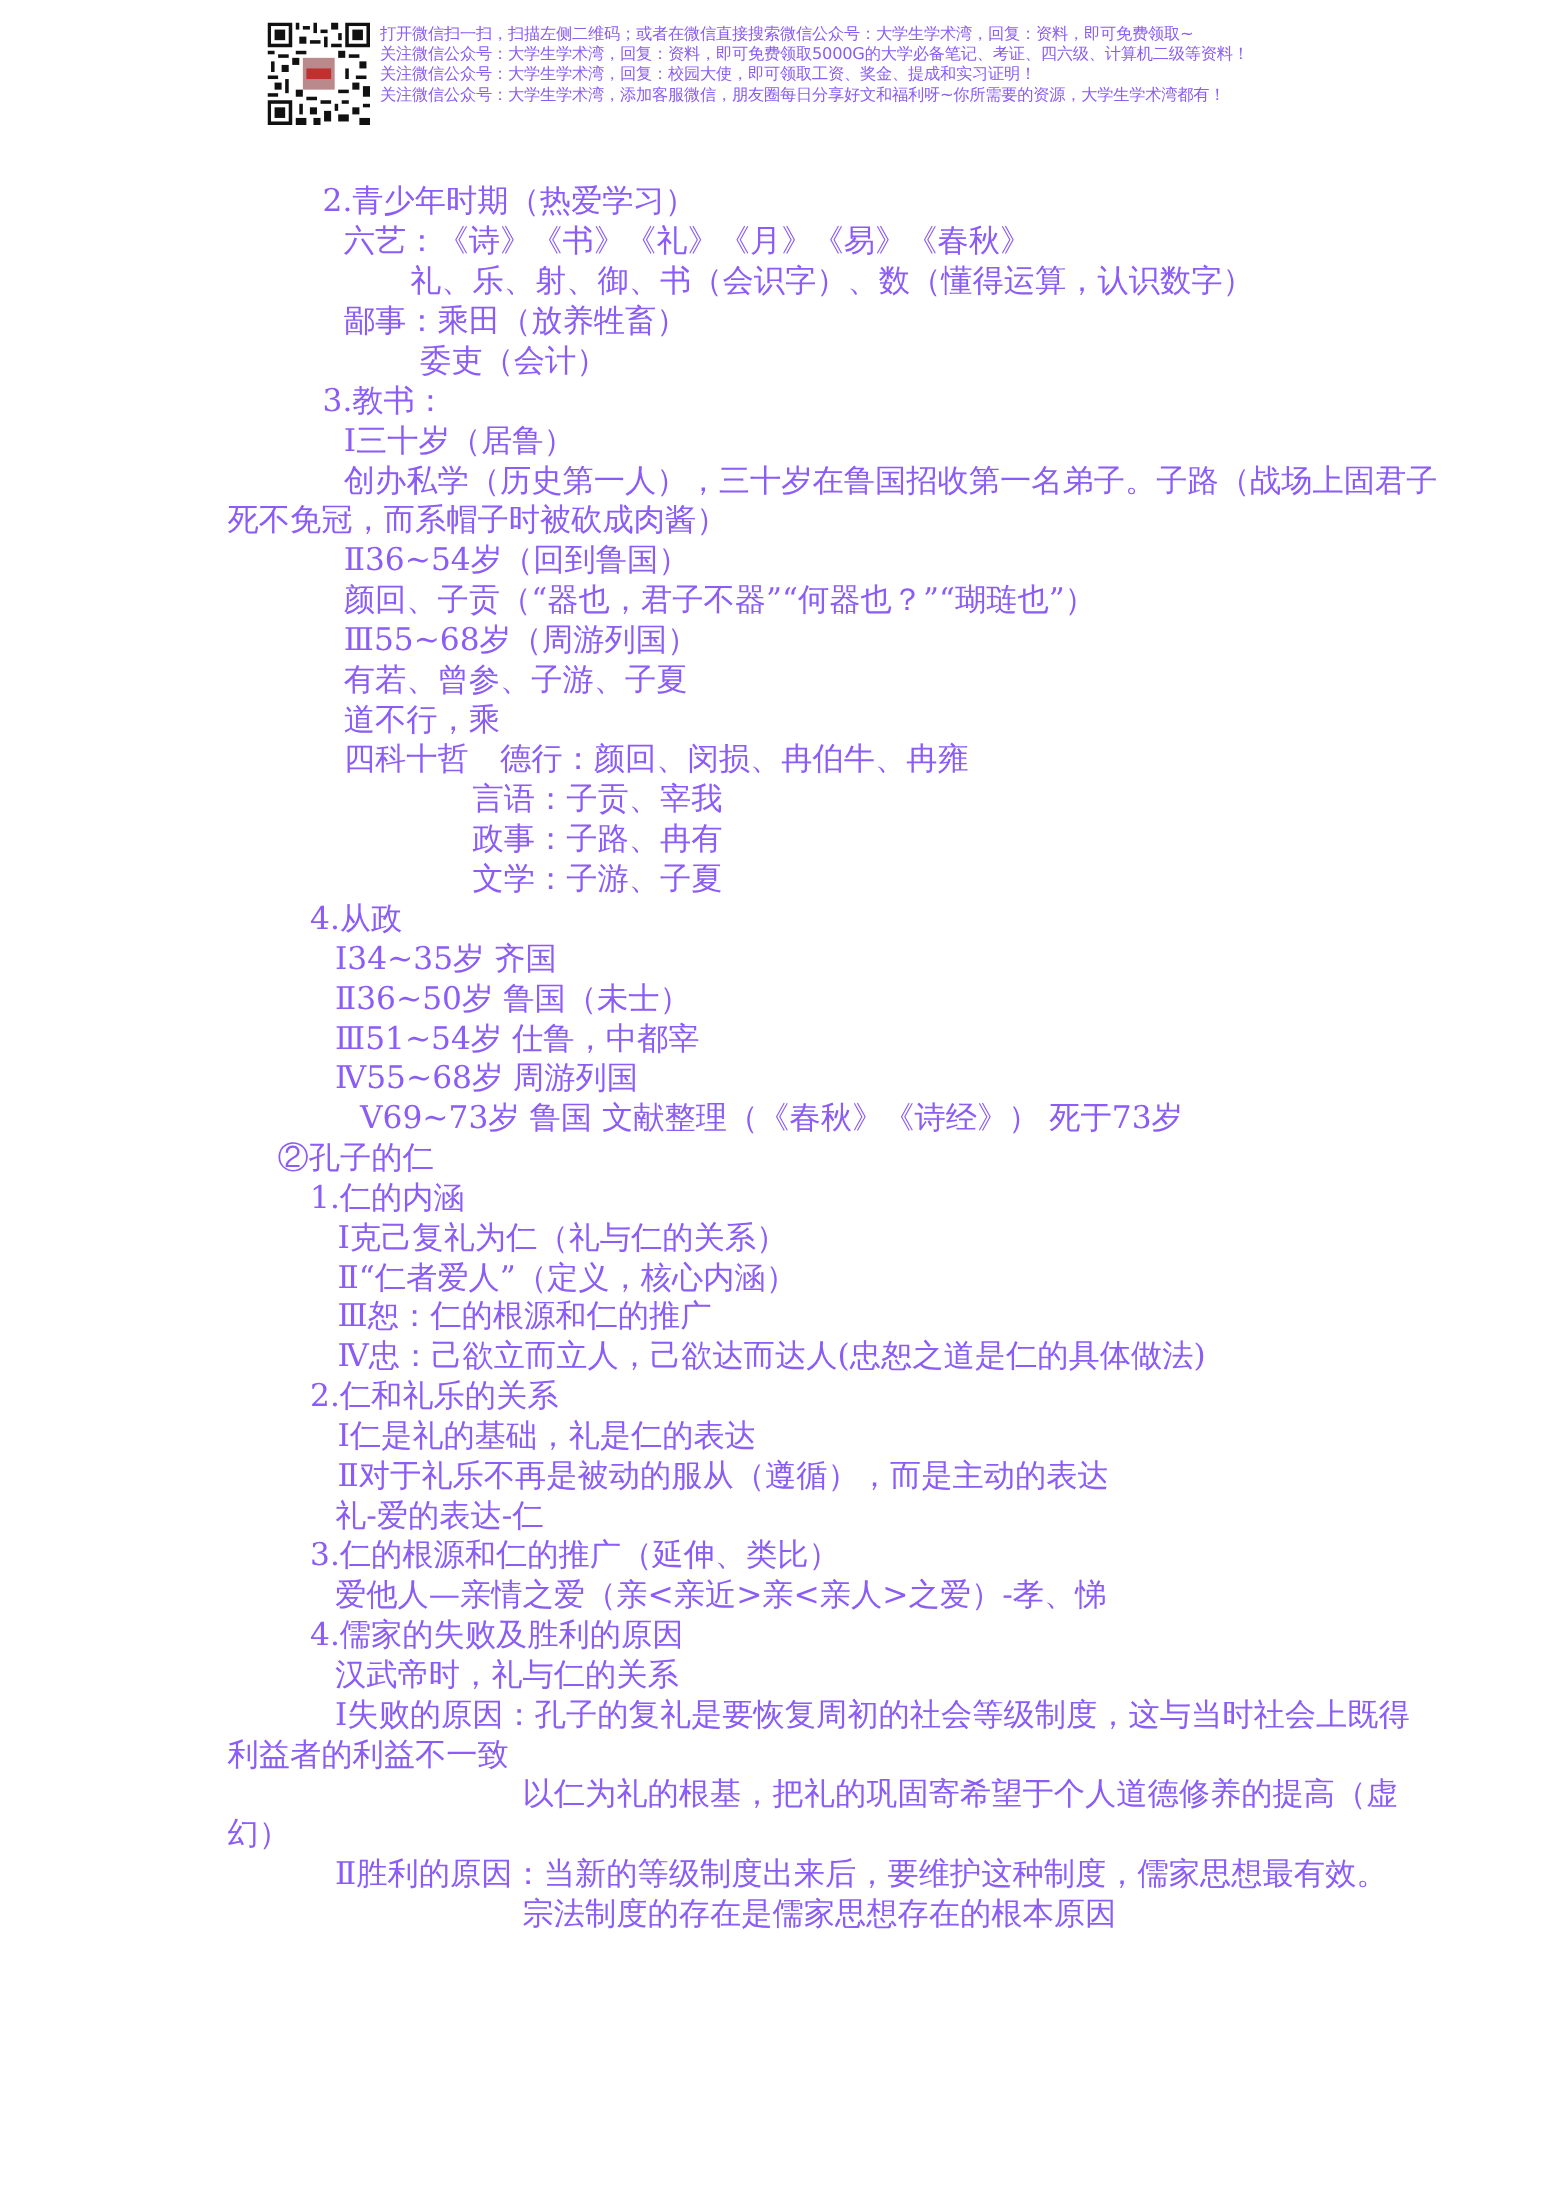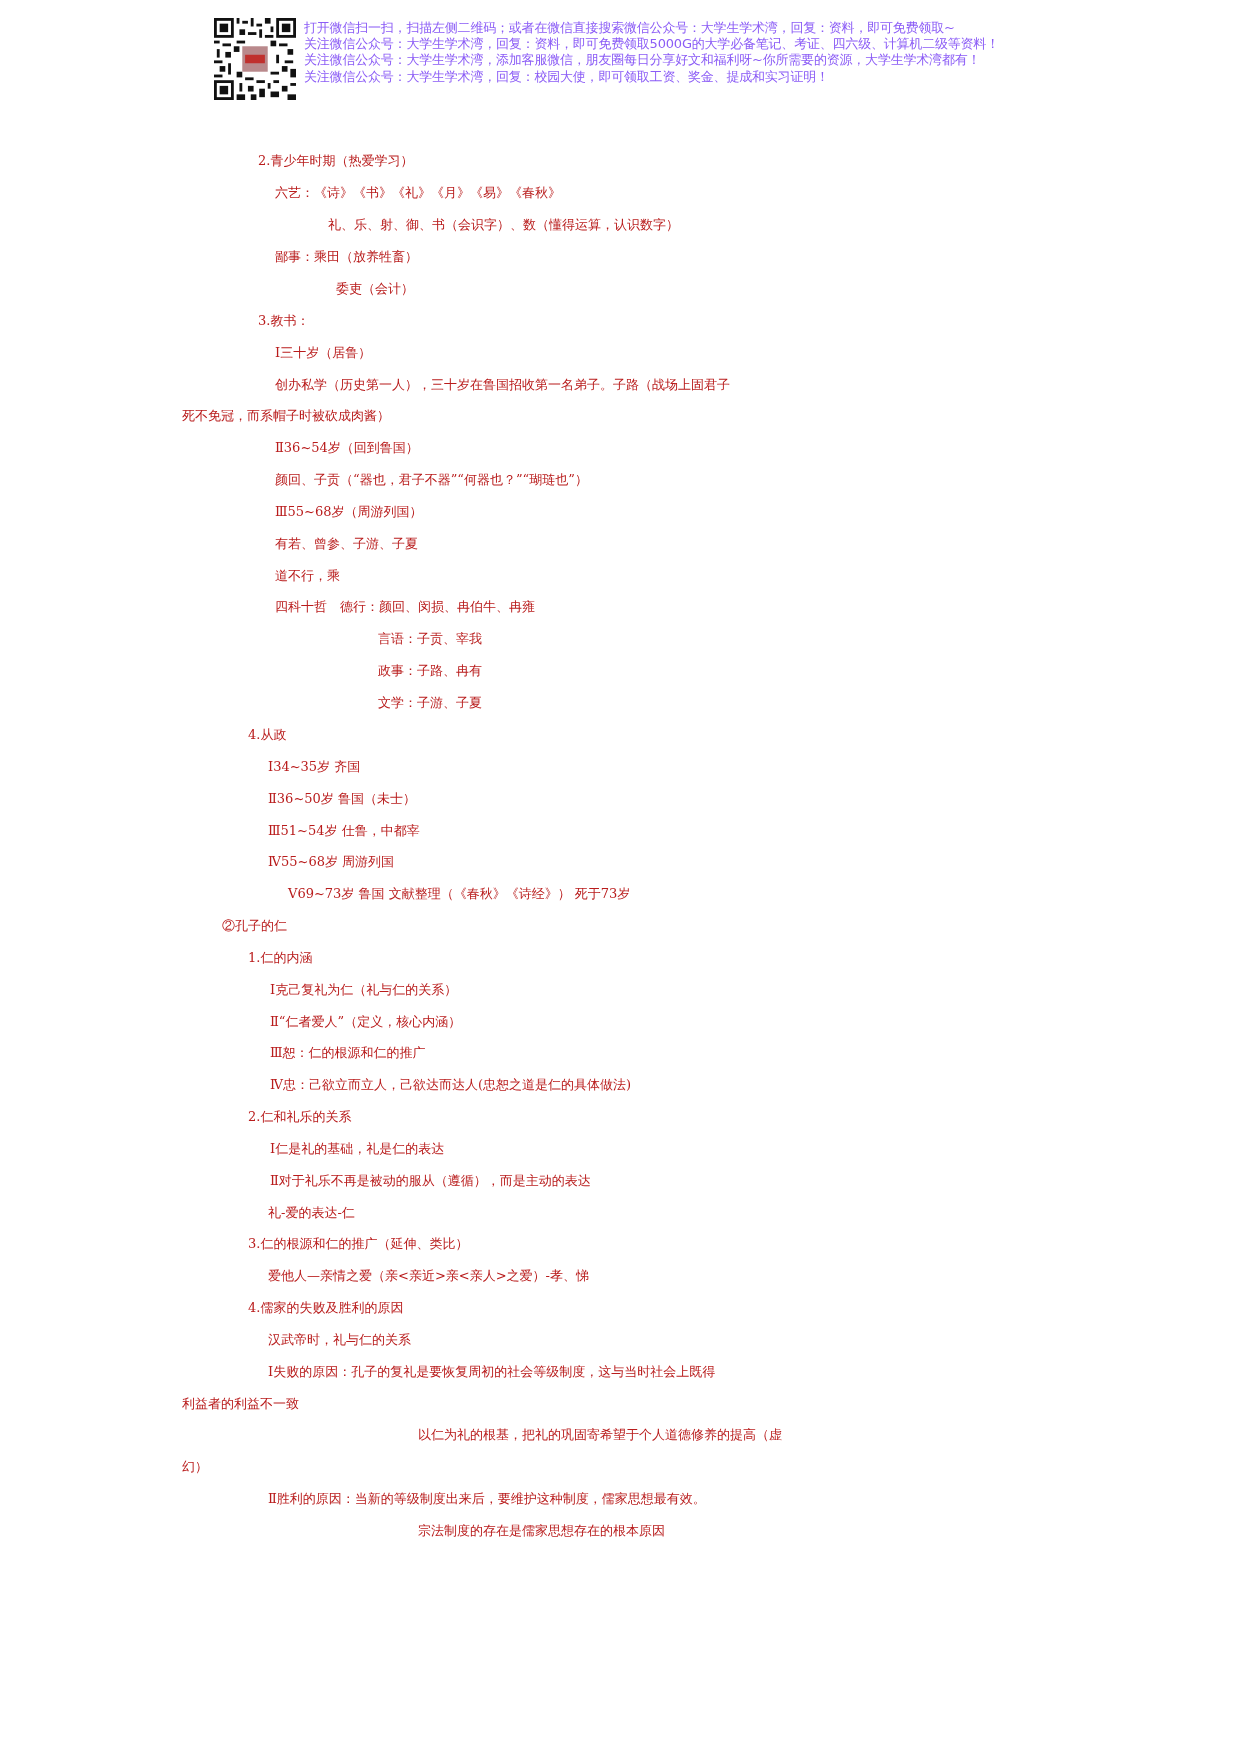--- a/index.html
+++ b/index.html
@@ -4,21 +4,21 @@
 <style>
   html, body { margin:0; padding:0; background:#ffffff; }
   body { width:1240px; height:1754px; position:relative; overflow:hidden;
          font-family:"DejaVu Serif","Liberation Serif",serif; color:#111; }
   .header { position:absolute; left:214px; top:18px; width:760px; height:86px; }
   .qr { position:absolute; left:0; top:0; width:82px; height:82px; background:#fff; }
   .qr svg { width:82px; height:82px; display:block; }
   .banner-lines { position:absolute; left:90px; top:2px; width:690px; }
   .banner-line { font-family:"DejaVu Sans","Liberation Sans",sans-serif; font-size:13px; line-height:16.2px;
                  color:#8b5cf6; white-space:nowrap; letter-spacing:-0.2px; }
-  .line { position:absolute; font-size:13px; line-height:26px; white-space:nowrap; color:#b91c1c; }
+  .line { position:absolute; font-size:25px; line-height:26px; white-space:nowrap; color:#8b5cf6; }
 </style>
 </head>
 <body>
 
 <div class="header">
   <div class="qr">
     <svg viewBox="0 0 29 29">
       <rect x="0" y="0" width="29" height="29" fill="#fff"></rect>
       <g fill="#111">
         <rect x="0" y="0" width="7" height="7"></rect>
@@ -73,22 +73,22 @@
           <rect x="8" y="27" width="3" height="2"></rect>
           <rect x="13" y="27" width="2" height="2"></rect>
       </g>
       <rect x="10" y="10" width="9" height="9" fill="#b9898c"></rect>
       <rect x="11" y="13" width="7" height="3" fill="#c0302e"></rect>
     </svg>
   </div>
   <div class="banner-lines">
     <div class="banner-line">打开微信扫一扫，扫描左侧二维码；或者在微信直接搜索微信公众号：大学生学术湾，回复：资料，即可免费领取~</div>
     <div class="banner-line">关注微信公众号：大学生学术湾，回复：资料，即可免费领取5000G的大学必备笔记、考证、四六级、计算机二级等资料！</div>
+    <div class="banner-line">关注微信公众号：大学生学术湾，回复：校园大使，即可领取工资、奖金、提成和实习证明！</div>
     <div class="banner-line">关注微信公众号：大学生学术湾，添加客服微信，朋友圈每日分享好文和福利呀~你所需要的资源，大学生学术湾都有！</div>
-    <div class="banner-line">关注微信公众号：大学生学术湾，回复：校园大使，即可领取工资、奖金、提成和实习证明！</div>
   </div>
 </div>
 
 <div id="doc-body">
     <div class="line" style="left: 258px; top: 148px;">2.青少年时期（热爱学习）</div>
     <div class="line" style="left: 275px; top: 180px;">六艺：《诗》《书》《礼》《月》《易》《春秋》</div>
     <div class="line" style="left: 328px; top: 212px;">礼、乐、射、御、书（会识字）、数（懂得运算，认识数字）</div>
     <div class="line" style="left: 275px; top: 244px;">鄙事：乘田（放养牲畜）</div>
     <div class="line" style="left: 336px; top: 276px;">委吏（会计）</div>
     <div class="line" style="left: 258px; top: 308px;">3.教书：</div>

